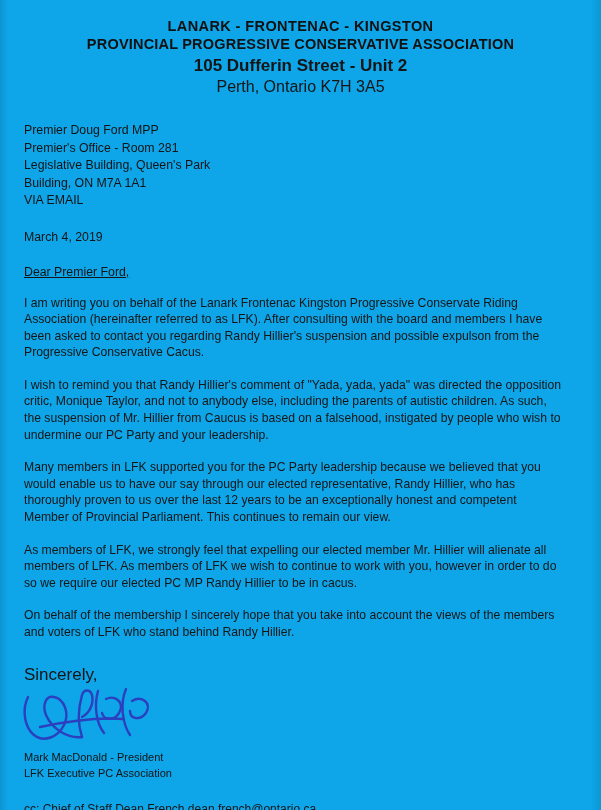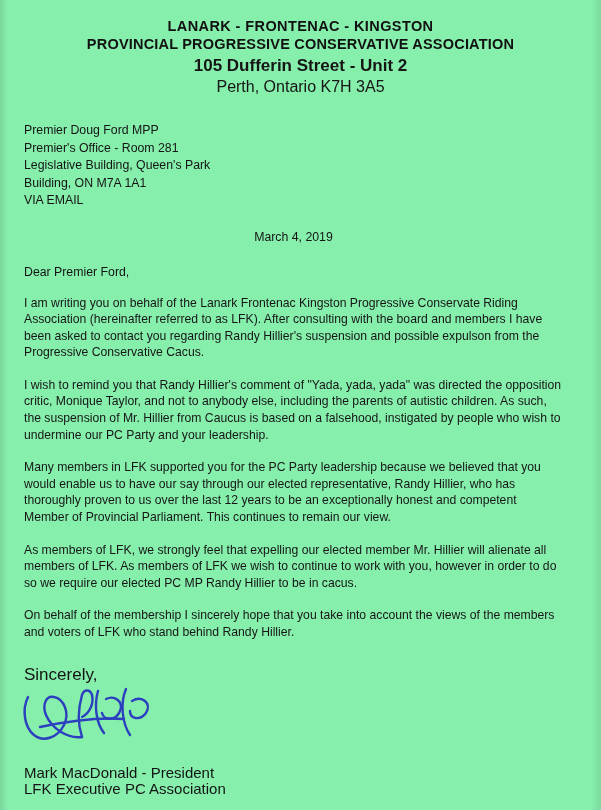--- a/index.html
+++ b/index.html
@@ -4,21 +4,21 @@
 <style>
   html, body {
     margin: 0;
     padding: 0;
     background: #ffffff;
   }
   .page {
     position: relative;
     width: 601px;
     height: 810px;
-    background: #86efac;
+    background: #0ea5e9;
     overflow: hidden;
     font-family: "Liberation Sans", sans-serif;
     color: #1a1a1a;
   }
   
   .page::before {
     content: "";
     position: absolute;
     top: 0; left: 0;
     width: 8px; height: 100%;
@@ -72,27 +72,27 @@
     font-size: 12.3px;
     line-height: 17.5px;
     color: #141414;
   }
   .addr-block div { white-space: pre; }
 
   .date-line {
     margin-top: 20px;
     font-size: 12.3px;
     color: #141414;
-    text-align: center;
   }
 
   .salutation {
     margin-top: 21px;
     font-size: 12.3px;
     color: #141414;
+    text-decoration: underline;
   }
 
   .para {
     margin-top: 16px;
     font-size: 12.2px;
     line-height: 16.6px;
     color: #161616;
     text-align: left;
   }
 
@@ -107,24 +107,24 @@
     height: 62px;
     margin-top: 2px;
   }
   .sig-svg {
     position: absolute;
     left: -4px;
     top: -4px;
   }
 
   .signer {
-    font-size: 15px;
+    font-size: 11px;
     line-height: 16px;
     color: #141414;
-    margin-top: 16px;
+    margin-top: 0px;
   }
 
   .cc-block {
     margin-top: 20px;
     font-size: 12px;
     line-height: 16.4px;
     color: #161616;
   }
   .cc-block div { }
 </style>

